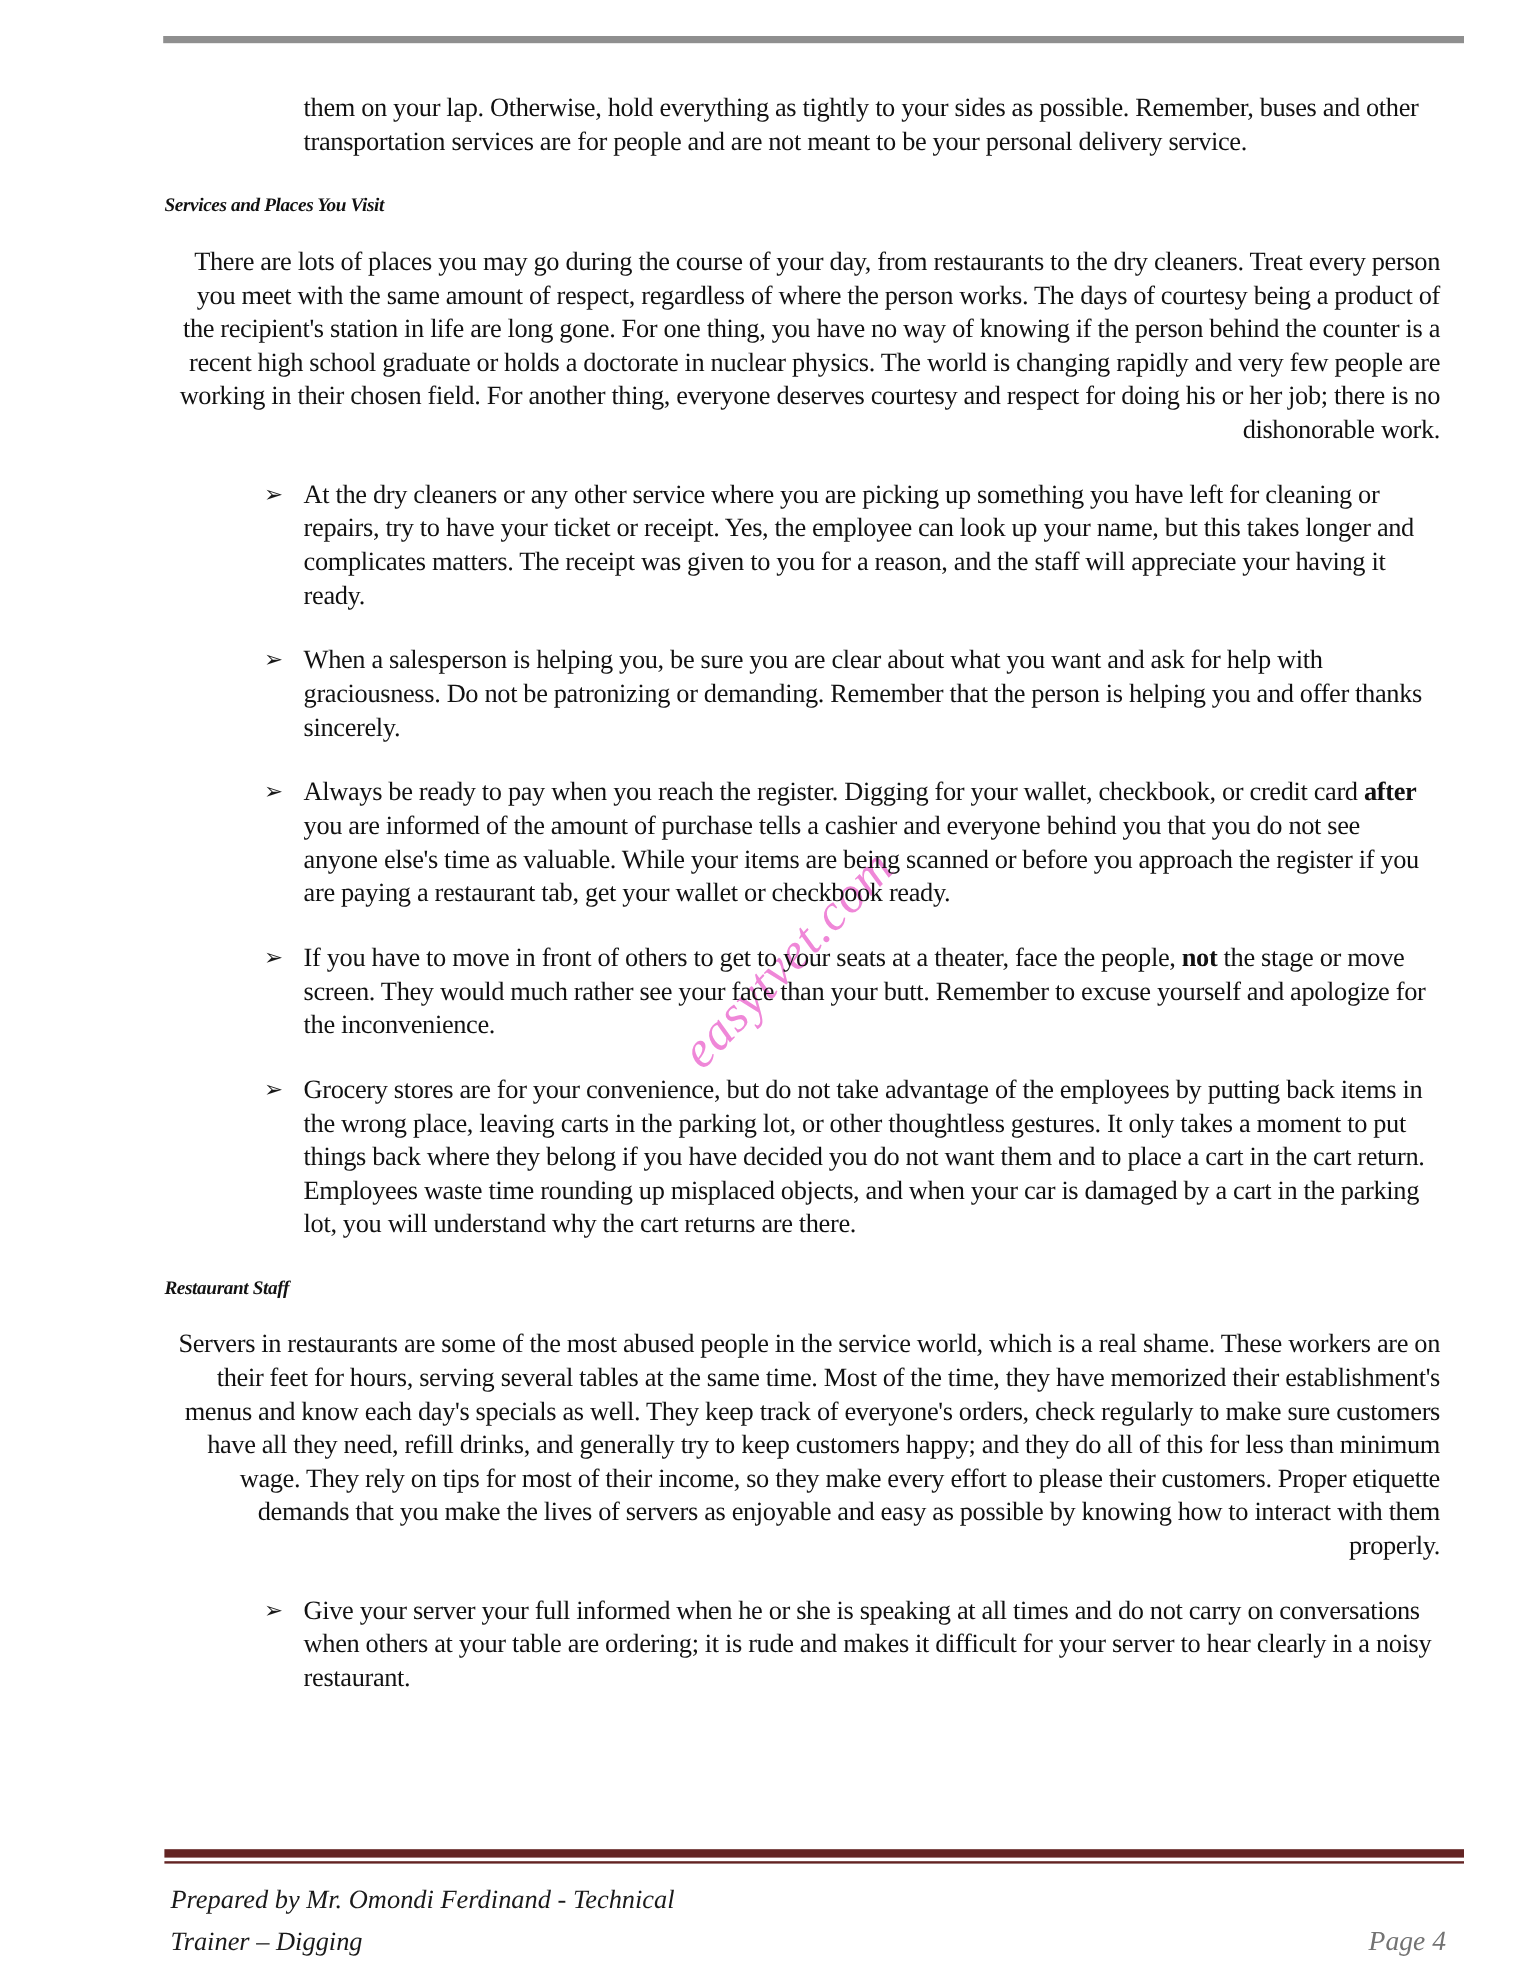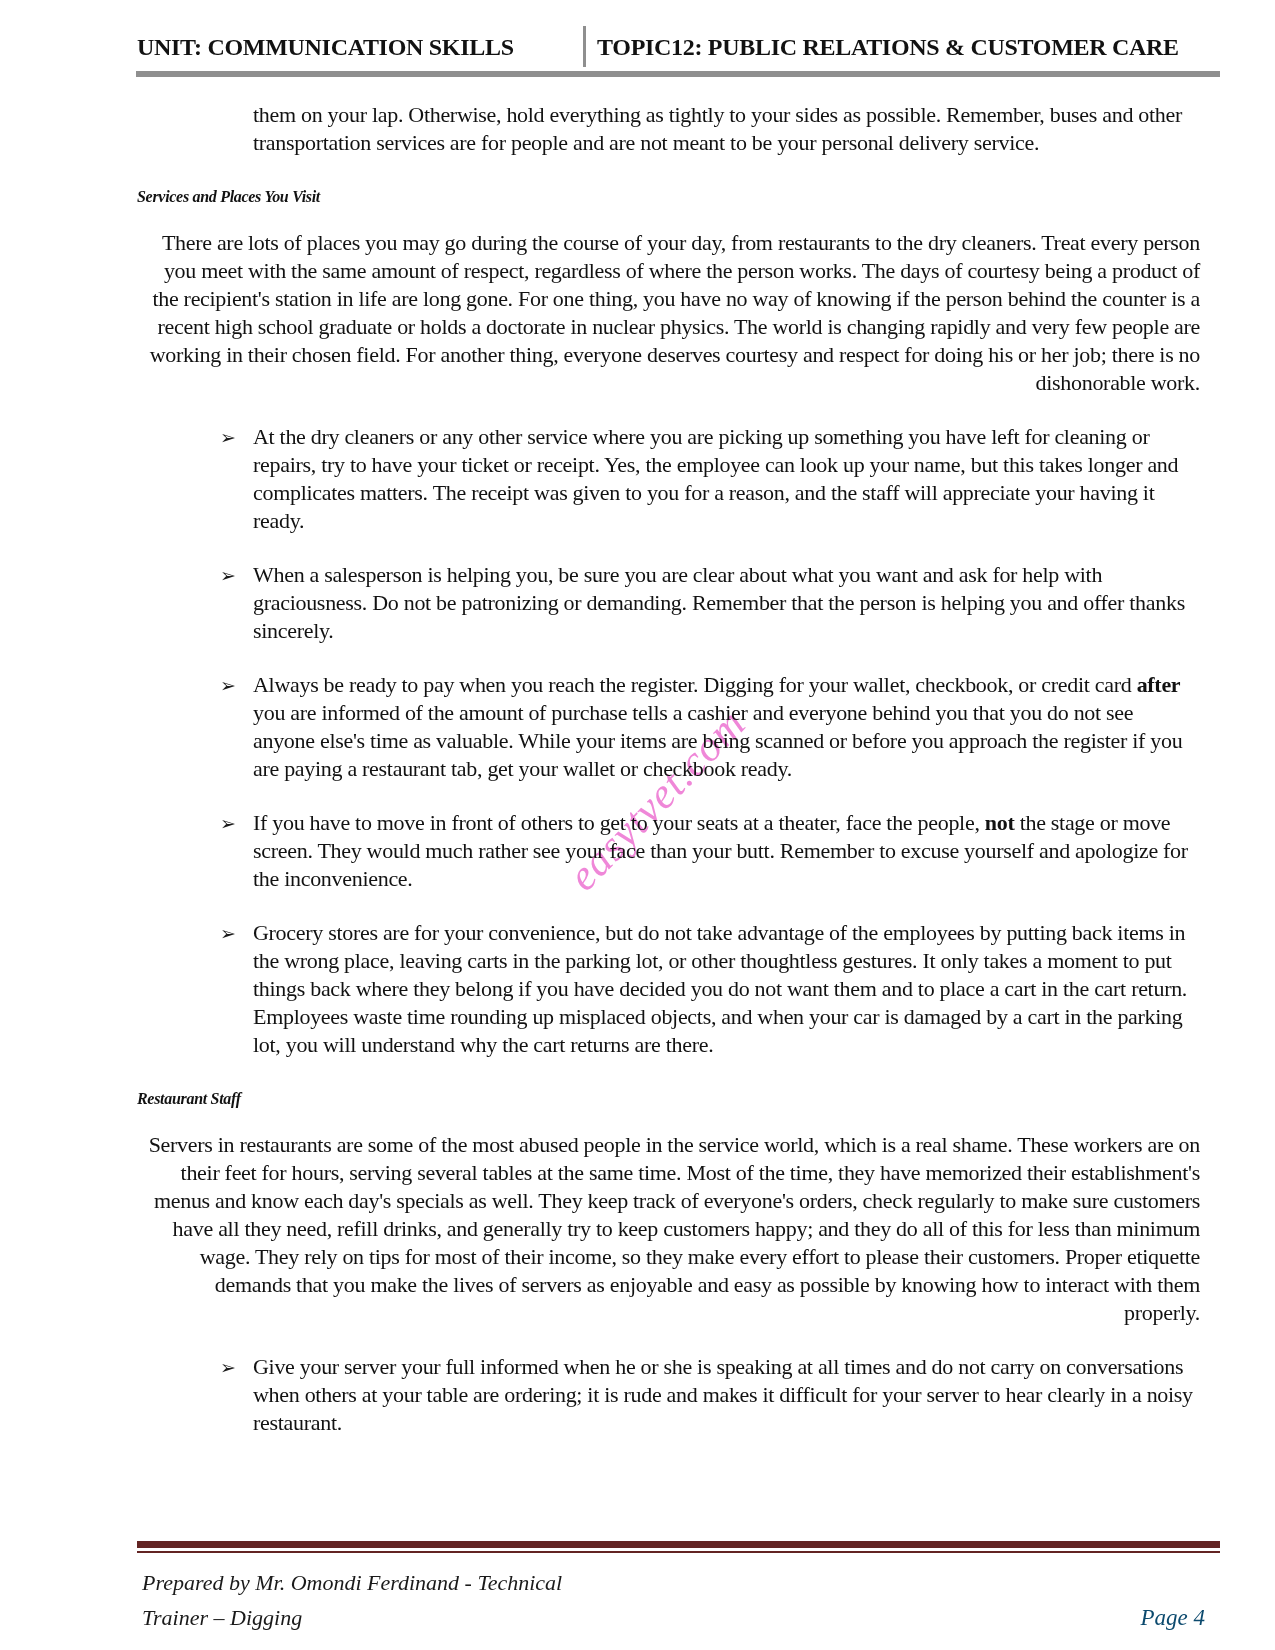--- a/index.html
+++ b/index.html
@@ -27,21 +27,21 @@
     font-weight:bold;font-size:24px;line-height:31px;
     letter-spacing:-0.3px;
   }
   .hdr-rule{
     height:6px;background:#8f8f8f;
     margin-left:-1px;margin-right:-20px;
     margin-top:4px;
   }
   
   .content{position:relative;z-index:1;font-size:22px;line-height:28px;letter-spacing:-0.3px;}
-  .intro{margin:24px 0 0 116px;}
+  .intro{margin:40px 0 0 116px;}
   .section-heading{
     font-size:16px;font-weight:bold;font-style:italic;
     margin:26px 0 18px 0;line-height:28px;
   }
   .para{margin:0 0 0 0;text-align:right;}
   .bullet{position:relative;padding-left:116px;margin:26px 0;}
   .bullet .marker{
     position:absolute;left:83px;top:0;
     font-size:19px;line-height:28px;
     font-family:"DejaVu Sans", sans-serif;color:#1a1a1a;
@@ -68,32 +68,28 @@
   .footer-rule-thick{height:7px;background:#632423;}
   .footer-rule-thin{height:2px;background:#632423;margin-top:3px;}
   .footer-row{
     display:flex;justify-content:space-between;align-items:flex-end;
     padding:12px 15px 0 5px;
   }
   .footer-left{
     font-style:italic;font-size:22px;line-height:35px;color:#1a1a1a;
   }
   .footer-page{
-    font-style:italic;font-size:23px;line-height:35px;color:#0c4a6e;
+    font-style:italic;font-size:23px;line-height:35px;color:#737373;
   }
 </style>
 </head>
 <body>
 
 <div class="page">
 
-  <div class="hdr">
-    <div class="hdr-left">UNIT: COMMUNICATION SKILLS</div>
-    <div class="hdr-right">TOPIC12: PUBLIC RELATIONS &amp; CUSTOMER CARE</div>
-  </div>
   <div class="hdr-rule"></div>
 
   <div class="watermark">easytvet.com</div>
 
   <div class="content">
 
     <p class="intro">them on your lap. Otherwise, hold everything as tightly to your sides as possible. Remember, buses and other transportation services are for people and are not meant to be your personal delivery service.</p>
 
     <h3 class="section-heading">Services and Places You Visit</h3>
 

